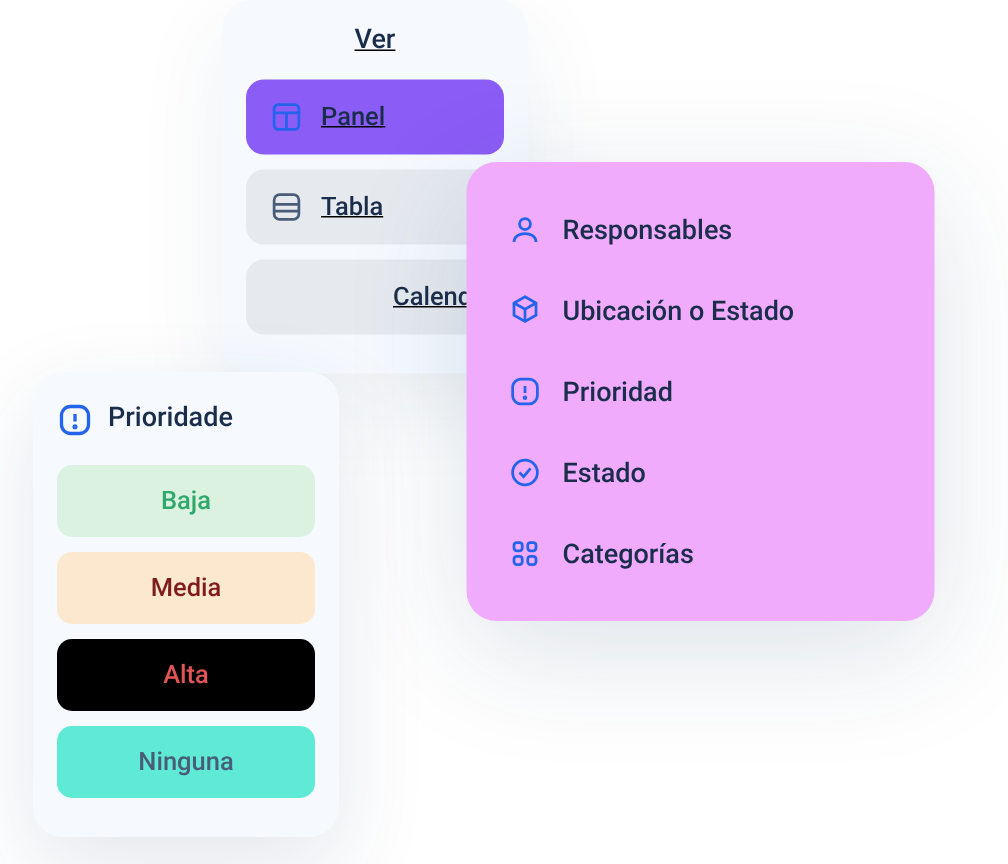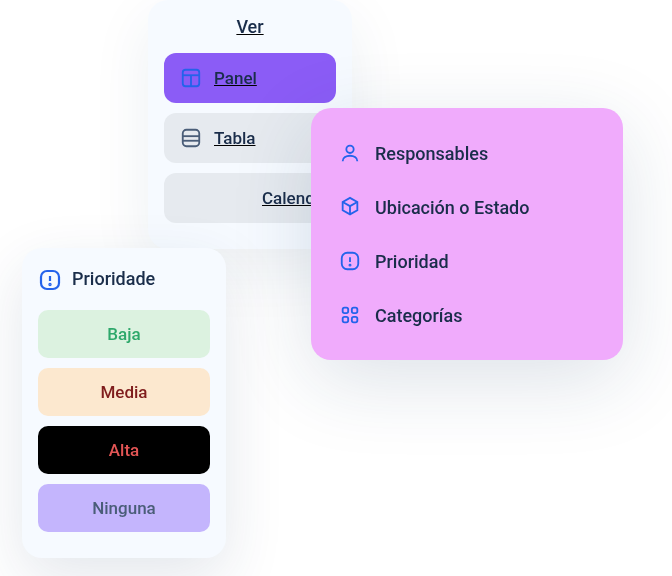--- a/index.html
+++ b/index.html
@@ -62,21 +62,21 @@
       text-align: center;
       padding: 14px;
       border-radius: 10px;
       margin-bottom: 10px;
       font-size: 17px;
       font-weight: 500;
     }
     .priority-chip.baja { background: #dcf2e0; color: #2ea86b; }
     .priority-chip.media { background: #fce8cf; color: #7f1d1d; }
     .priority-chip.alta { background: #000000; color: #e25555; }
-    .priority-chip.ninguna { background: #c4b5fd; color: #4a5d78; }
+    .priority-chip.ninguna { background: #5eead4; color: #4a5d78; }
     
     .panel-right {
       position: absolute;
       left: 311px;
       top: 108px;
       width: 312px;
       background: #f0abfc;
       border-radius: 20px;
       padding: 18px 0;
       box-shadow: 0 20px 80px rgba(30, 60, 100, 0.15);
@@ -182,20 +182,29 @@
     <span class="icon">
       <svg width="22" height="22" viewBox="0 0 24 24" fill="none" stroke="#2463eb" stroke-width="2">
         <rect x="3" y="3" width="18" height="18" rx="6"></rect>
         <line x1="12" y1="8" x2="12" y2="13"></line>
         <circle cx="12" cy="16.5" r="0.6" fill="#2463eb"></circle>
       </svg>
     </span>
     <span class="label">Prioridad</span>
   </div>
 
+  <div class="right-item">
+    <span class="icon">
+      <svg width="22" height="22" viewBox="0 0 24 24" fill="none" stroke="#2463eb" stroke-width="2">
+        <circle cx="12" cy="12" r="9"></circle>
+        <path d="M8 12l3 3 5-6"></path>
+      </svg>
+    </span>
+    <span class="label">Estado</span>
+  </div>
 
   <div class="right-item">
     <span class="icon">
       <svg width="22" height="22" viewBox="0 0 24 24" fill="none" stroke="#2463eb" stroke-width="2">
         <rect x="4" y="4" width="6" height="6" rx="2"></rect>
         <rect x="14" y="4" width="6" height="6" rx="2"></rect>
         <rect x="4" y="14" width="6" height="6" rx="2"></rect>
         <rect x="14" y="14" width="6" height="6" rx="2"></rect>
       </svg>
     </span>

